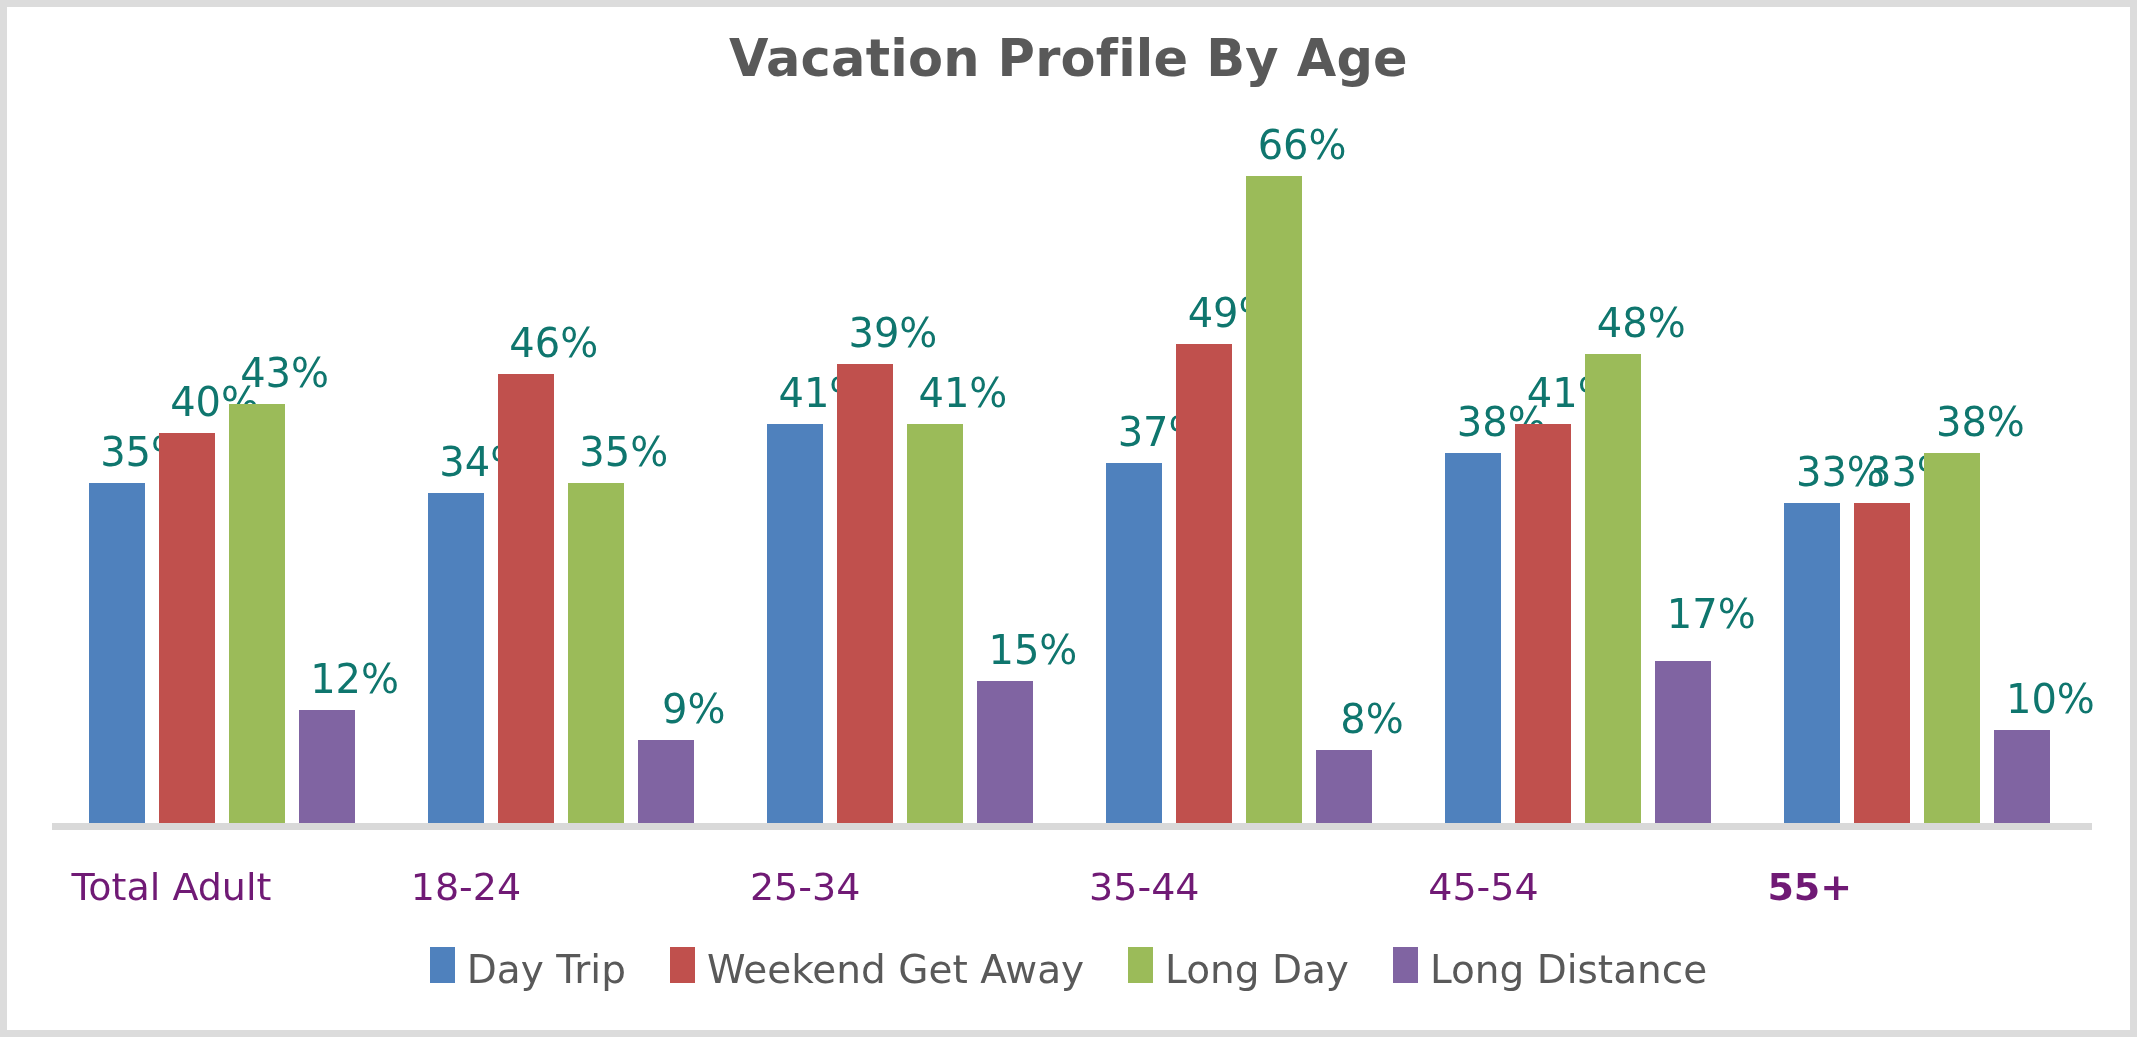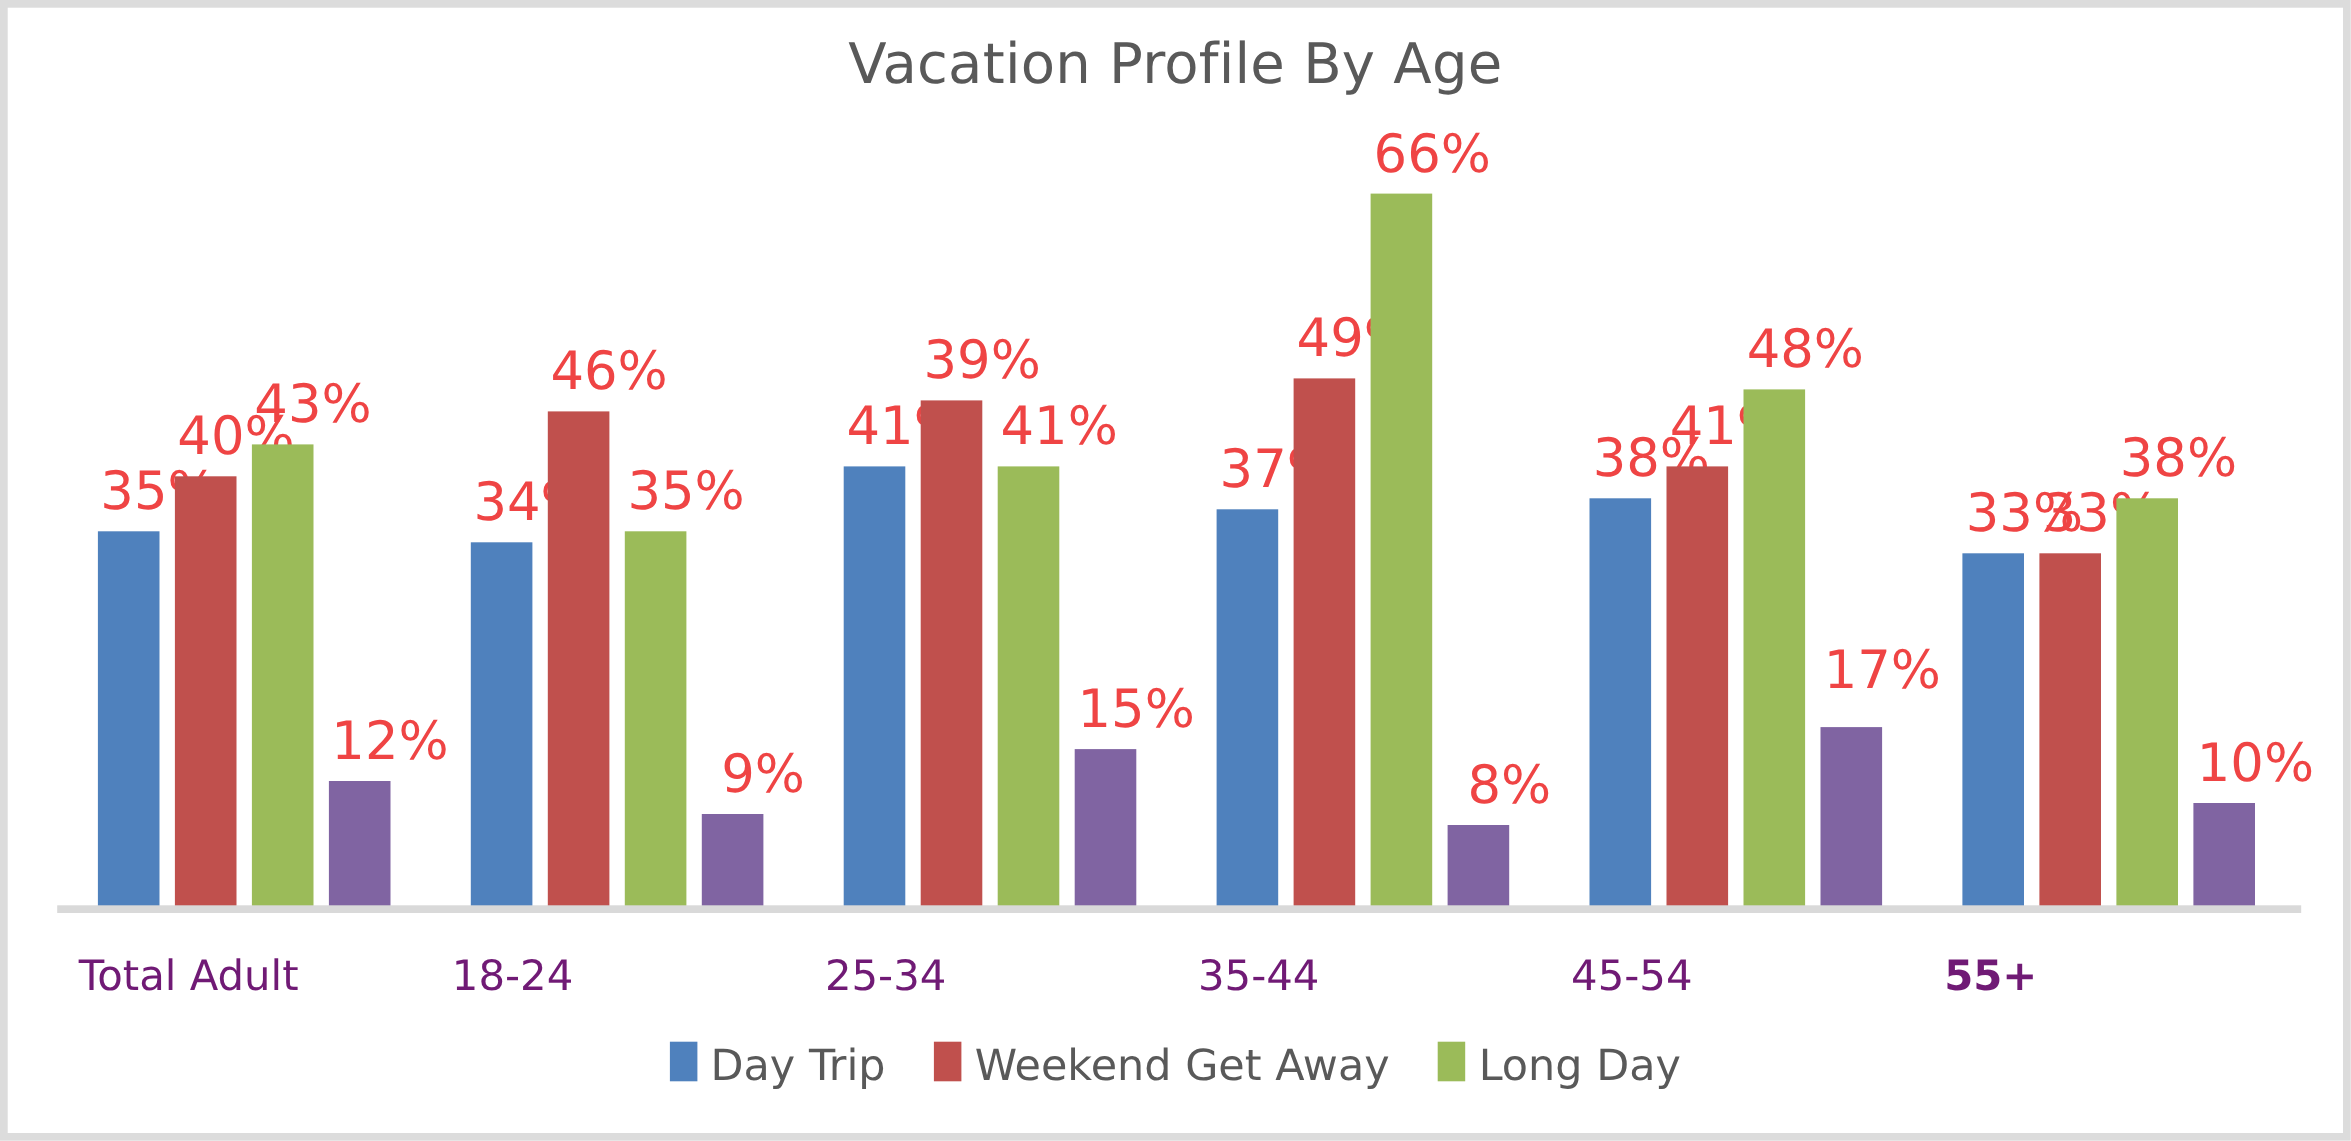--- a/index.html
+++ b/index.html
@@ -24,21 +24,21 @@
   }
 
   
   #chart-title {
     position: absolute;
     top: 22px;
     left: 0;
     width: 100%;
     text-align: center;
     font-size: 51px;
-    font-weight: 400;
+    font-weight: 700;
     color: #595959;
     letter-spacing: 0.2px;
     white-space: nowrap;
   }
 
   
   #plot-area {
     position: absolute;
     left: 45px;
     top: 110px;
@@ -66,22 +66,22 @@
     bottom: 0;
     width: 56px;
   }
   .bar.s0 { background: #4f81bd; }
   .bar.s1 { background: #c0504d; }
   .bar.s2 { background: #9bbb59; }
   .bar.s3 { background: #8064a2; }
 
   .bar-label {
     position: absolute;
-    font-size: 48px;
-    color: #ef4444;
+    font-size: 40px;
+    color: #0f766e;
     white-space: nowrap;
     text-align: center;
     width: 120px;
     margin-left: -32px;
   }
 
   
   .cat-label {
     position: absolute;
     top: 858px;
@@ -205,15 +205,19 @@
         <span class="legend-label">Day Trip</span>
       </div>
       <div class="legend-item">
         <span class="legend-swatch" style="background: rgb(192, 80, 77);"></span>
         <span class="legend-label">Weekend Get Away</span>
       </div>
       <div class="legend-item">
         <span class="legend-swatch" style="background: rgb(155, 187, 89);"></span>
         <span class="legend-label">Long Day</span>
       </div>
+      <div class="legend-item">
+        <span class="legend-swatch" style="background: rgb(128, 100, 162);"></span>
+        <span class="legend-label">Long Distance</span>
+      </div>
     </div>
 
 </div>
 
 </body></html>

